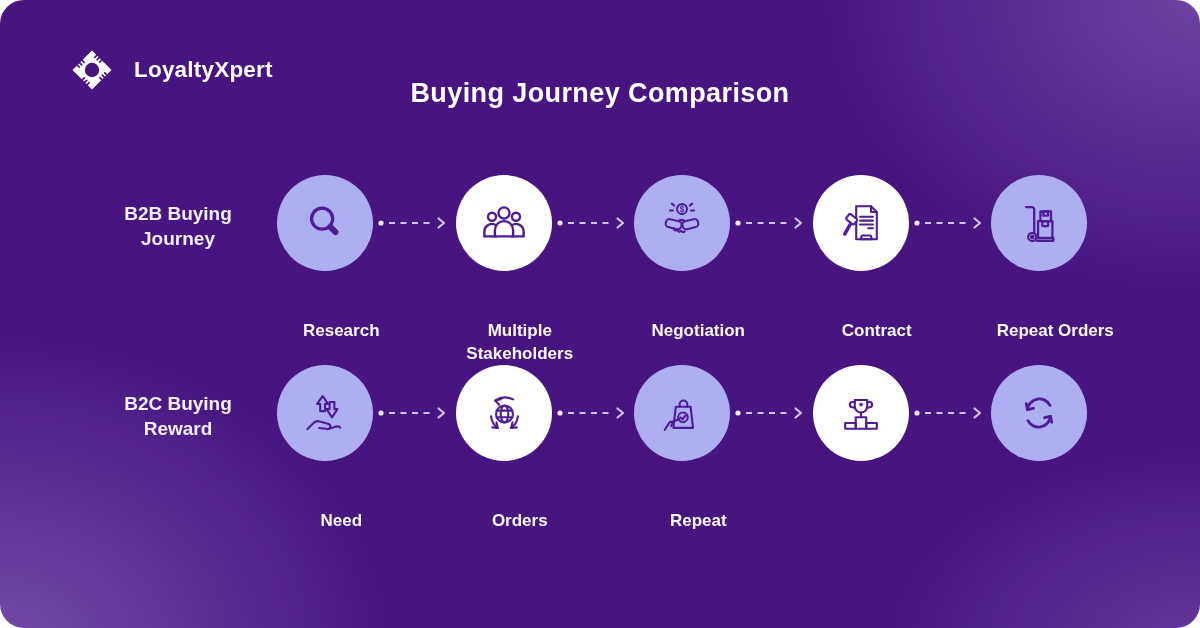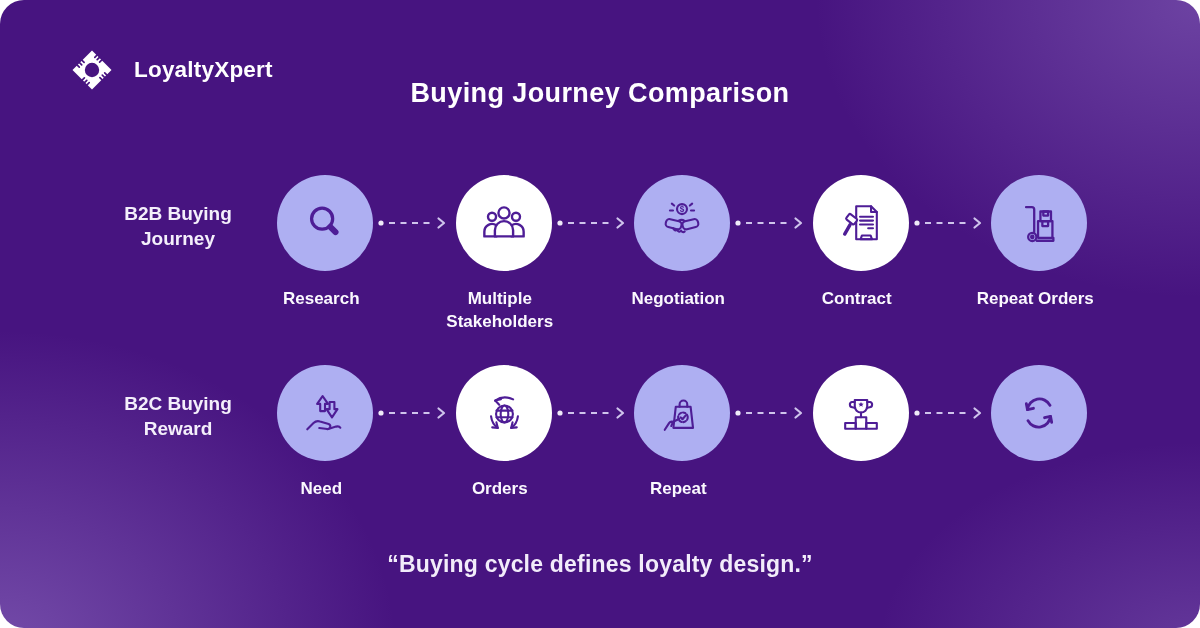--- a/index.html
+++ b/index.html
@@ -27,21 +27,21 @@
   .row-label.b2b{top:201px;}
   .row-label.b2c{top:391px;}
   .circles-strip{position:absolute;left:277px;display:flex;align-items:center;}
   .circles-strip.b2b{top:175px;}
   .circles-strip.b2c{top:365px;}
   .step-circle{width:96px;height:96px;border-radius:50%;display:flex;
     align-items:center;justify-content:center;flex:0 0 auto;}
   .step-circle.lavender{background:#aeaff2;}
   .step-circle.white{background:#ffffff;}
   .connector{width:82.5px;flex:0 0 auto;display:flex;align-items:center;justify-content:center;}
-  .labels-strip{position:absolute;left:232px;display:flex;}
+  .labels-strip{position:absolute;left:252px;display:flex;margin-top:32px;}
   .labels-strip.b2b{top:288px;}
   .labels-strip.b2c{top:478px;}
   .step-label{flex:0 0 178.5px;text-align:center;font-size:17px;font-weight:700;
     line-height:1.35;color:#fbf9fe;}
   .step-label span{display:inline-block;max-width:120px;}
   
   .quote{position:absolute;left:0;top:551px;width:100%;text-align:center;
     font-size:23px;font-weight:700;letter-spacing:.2px;color:#f2ecfa;}
   .icon{display:block;}
 </style>
@@ -247,15 +247,14 @@
       </svg>
     </div>
   </div>
 
   <div class="labels-strip b2c">
     <div class="step-label"><span>Need</span></div>
     <div class="step-label"><span>Orders</span></div>
     <div class="step-label"><span>Repeat</span></div>
   </div>
 
-  <div class="quote">“Buying cycle defines loyalty design.”</div>
 
 </div>
 
 </body></html>

